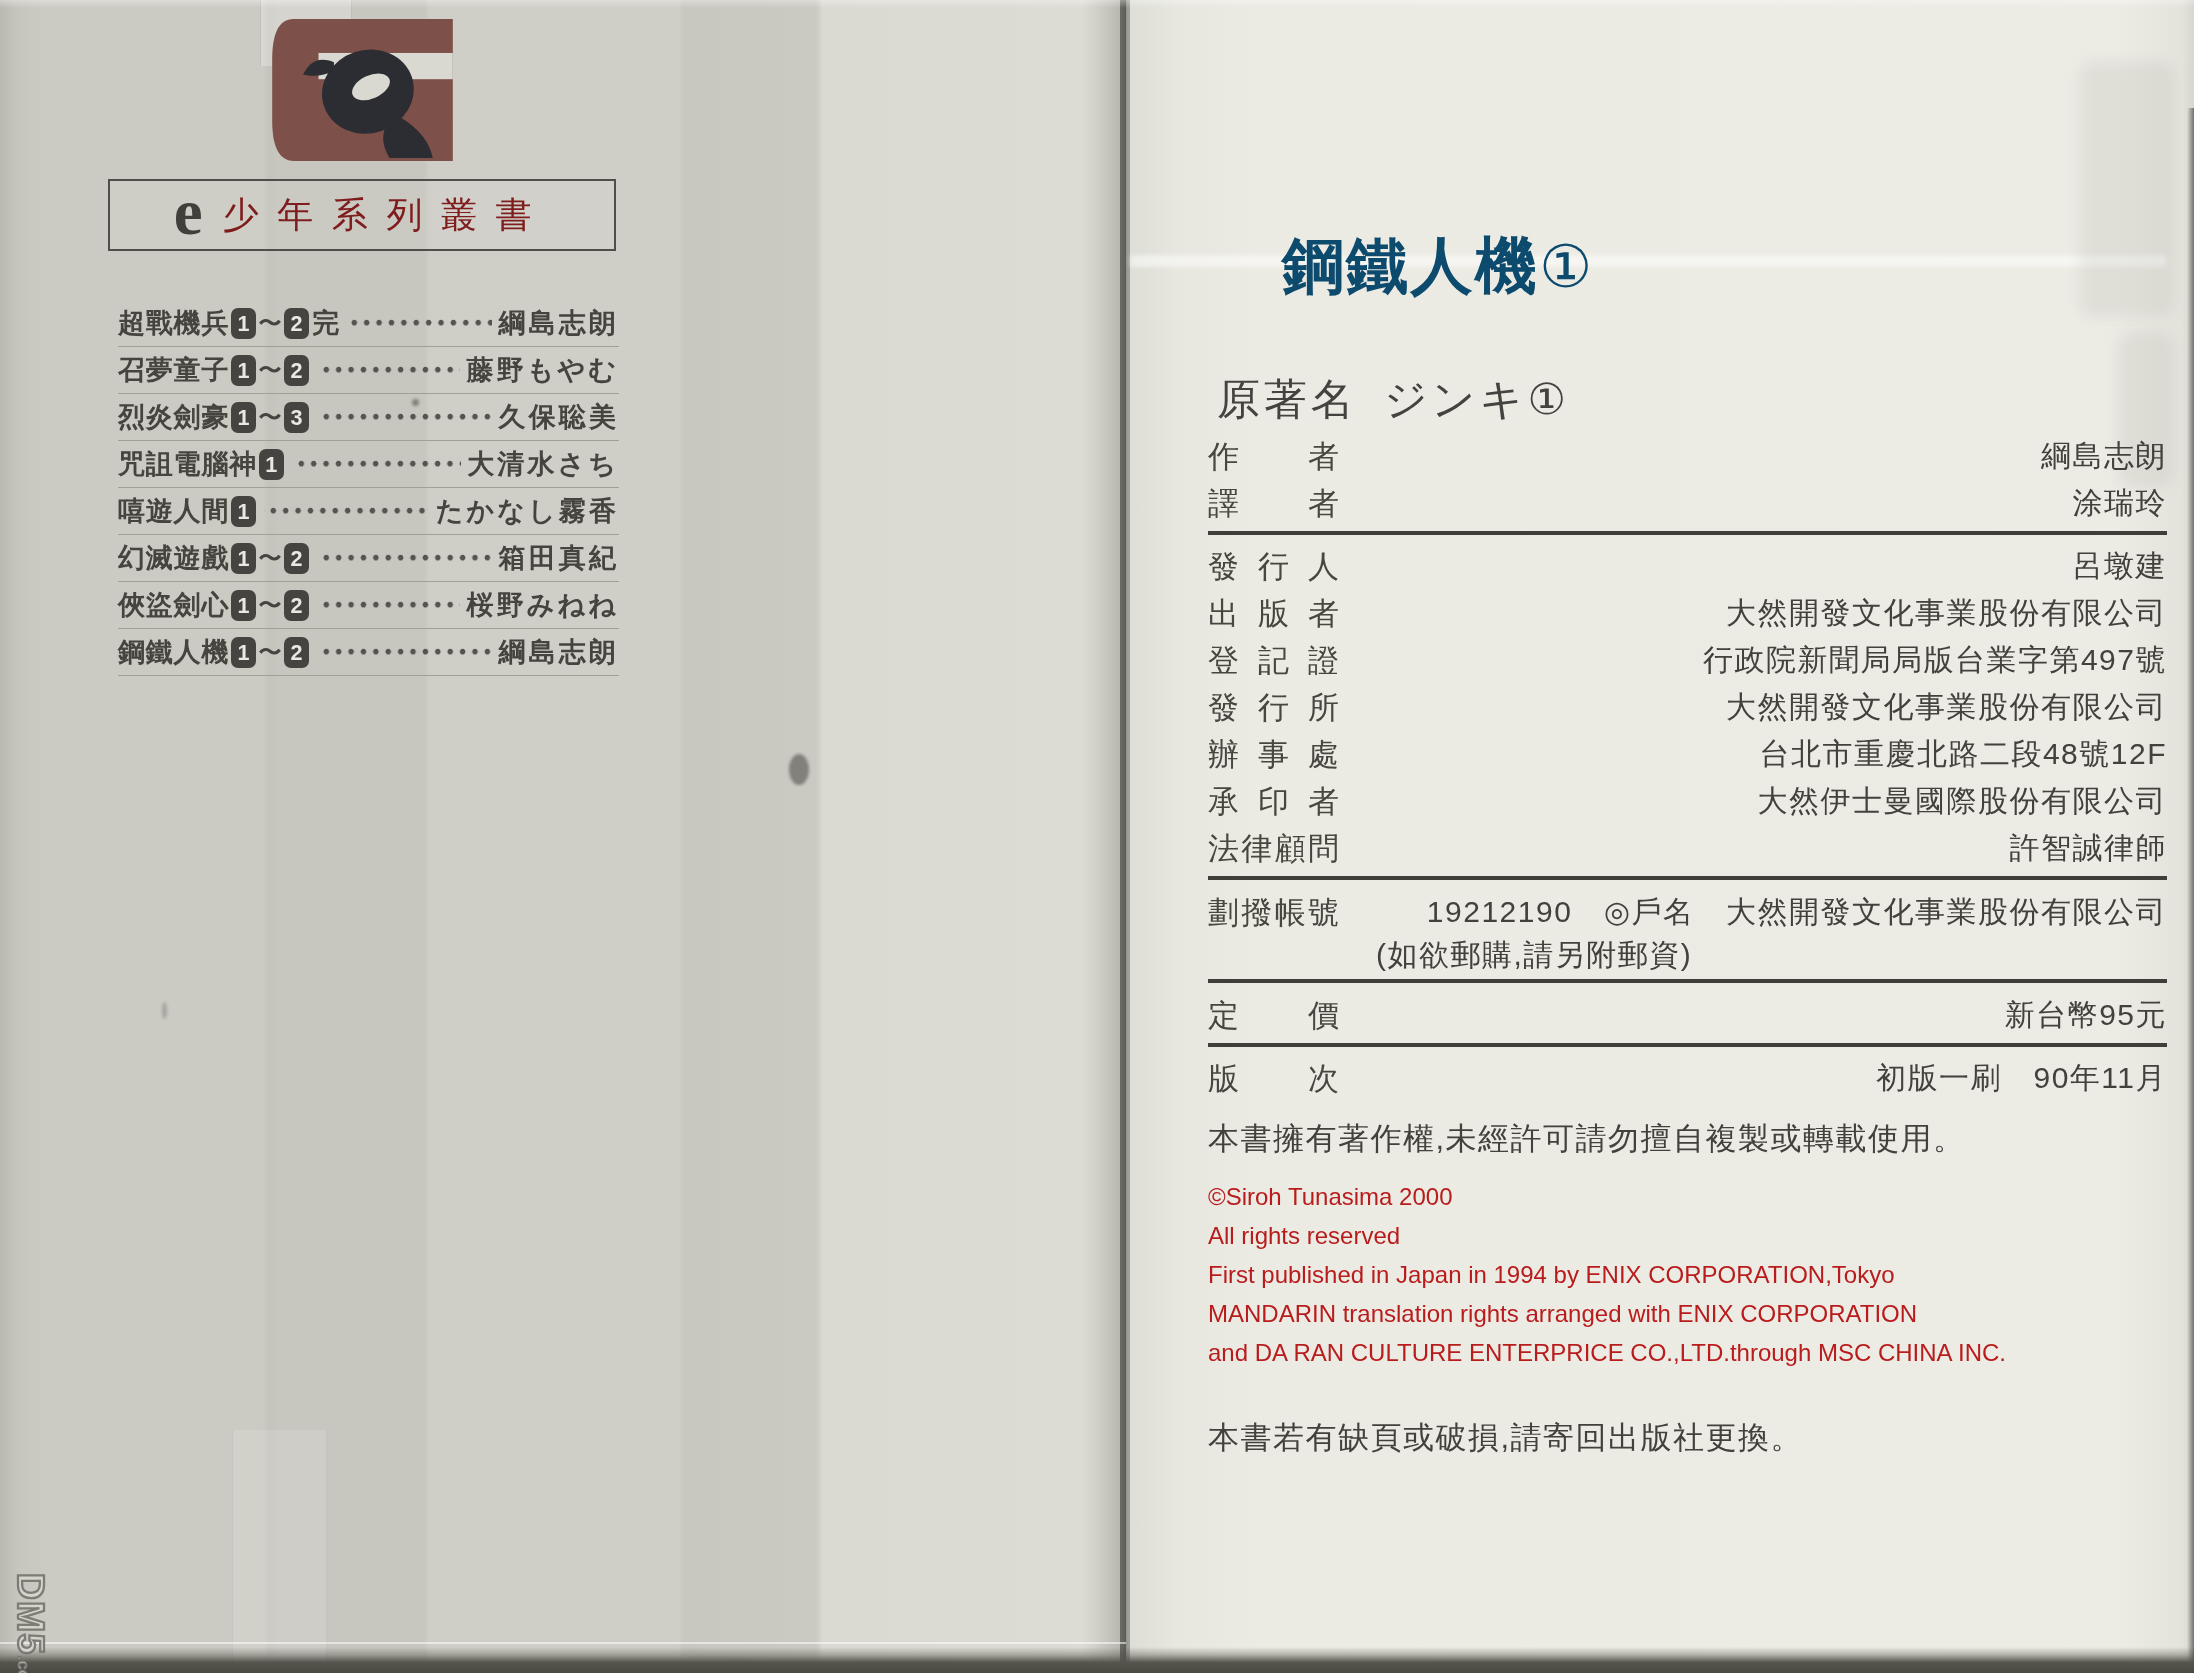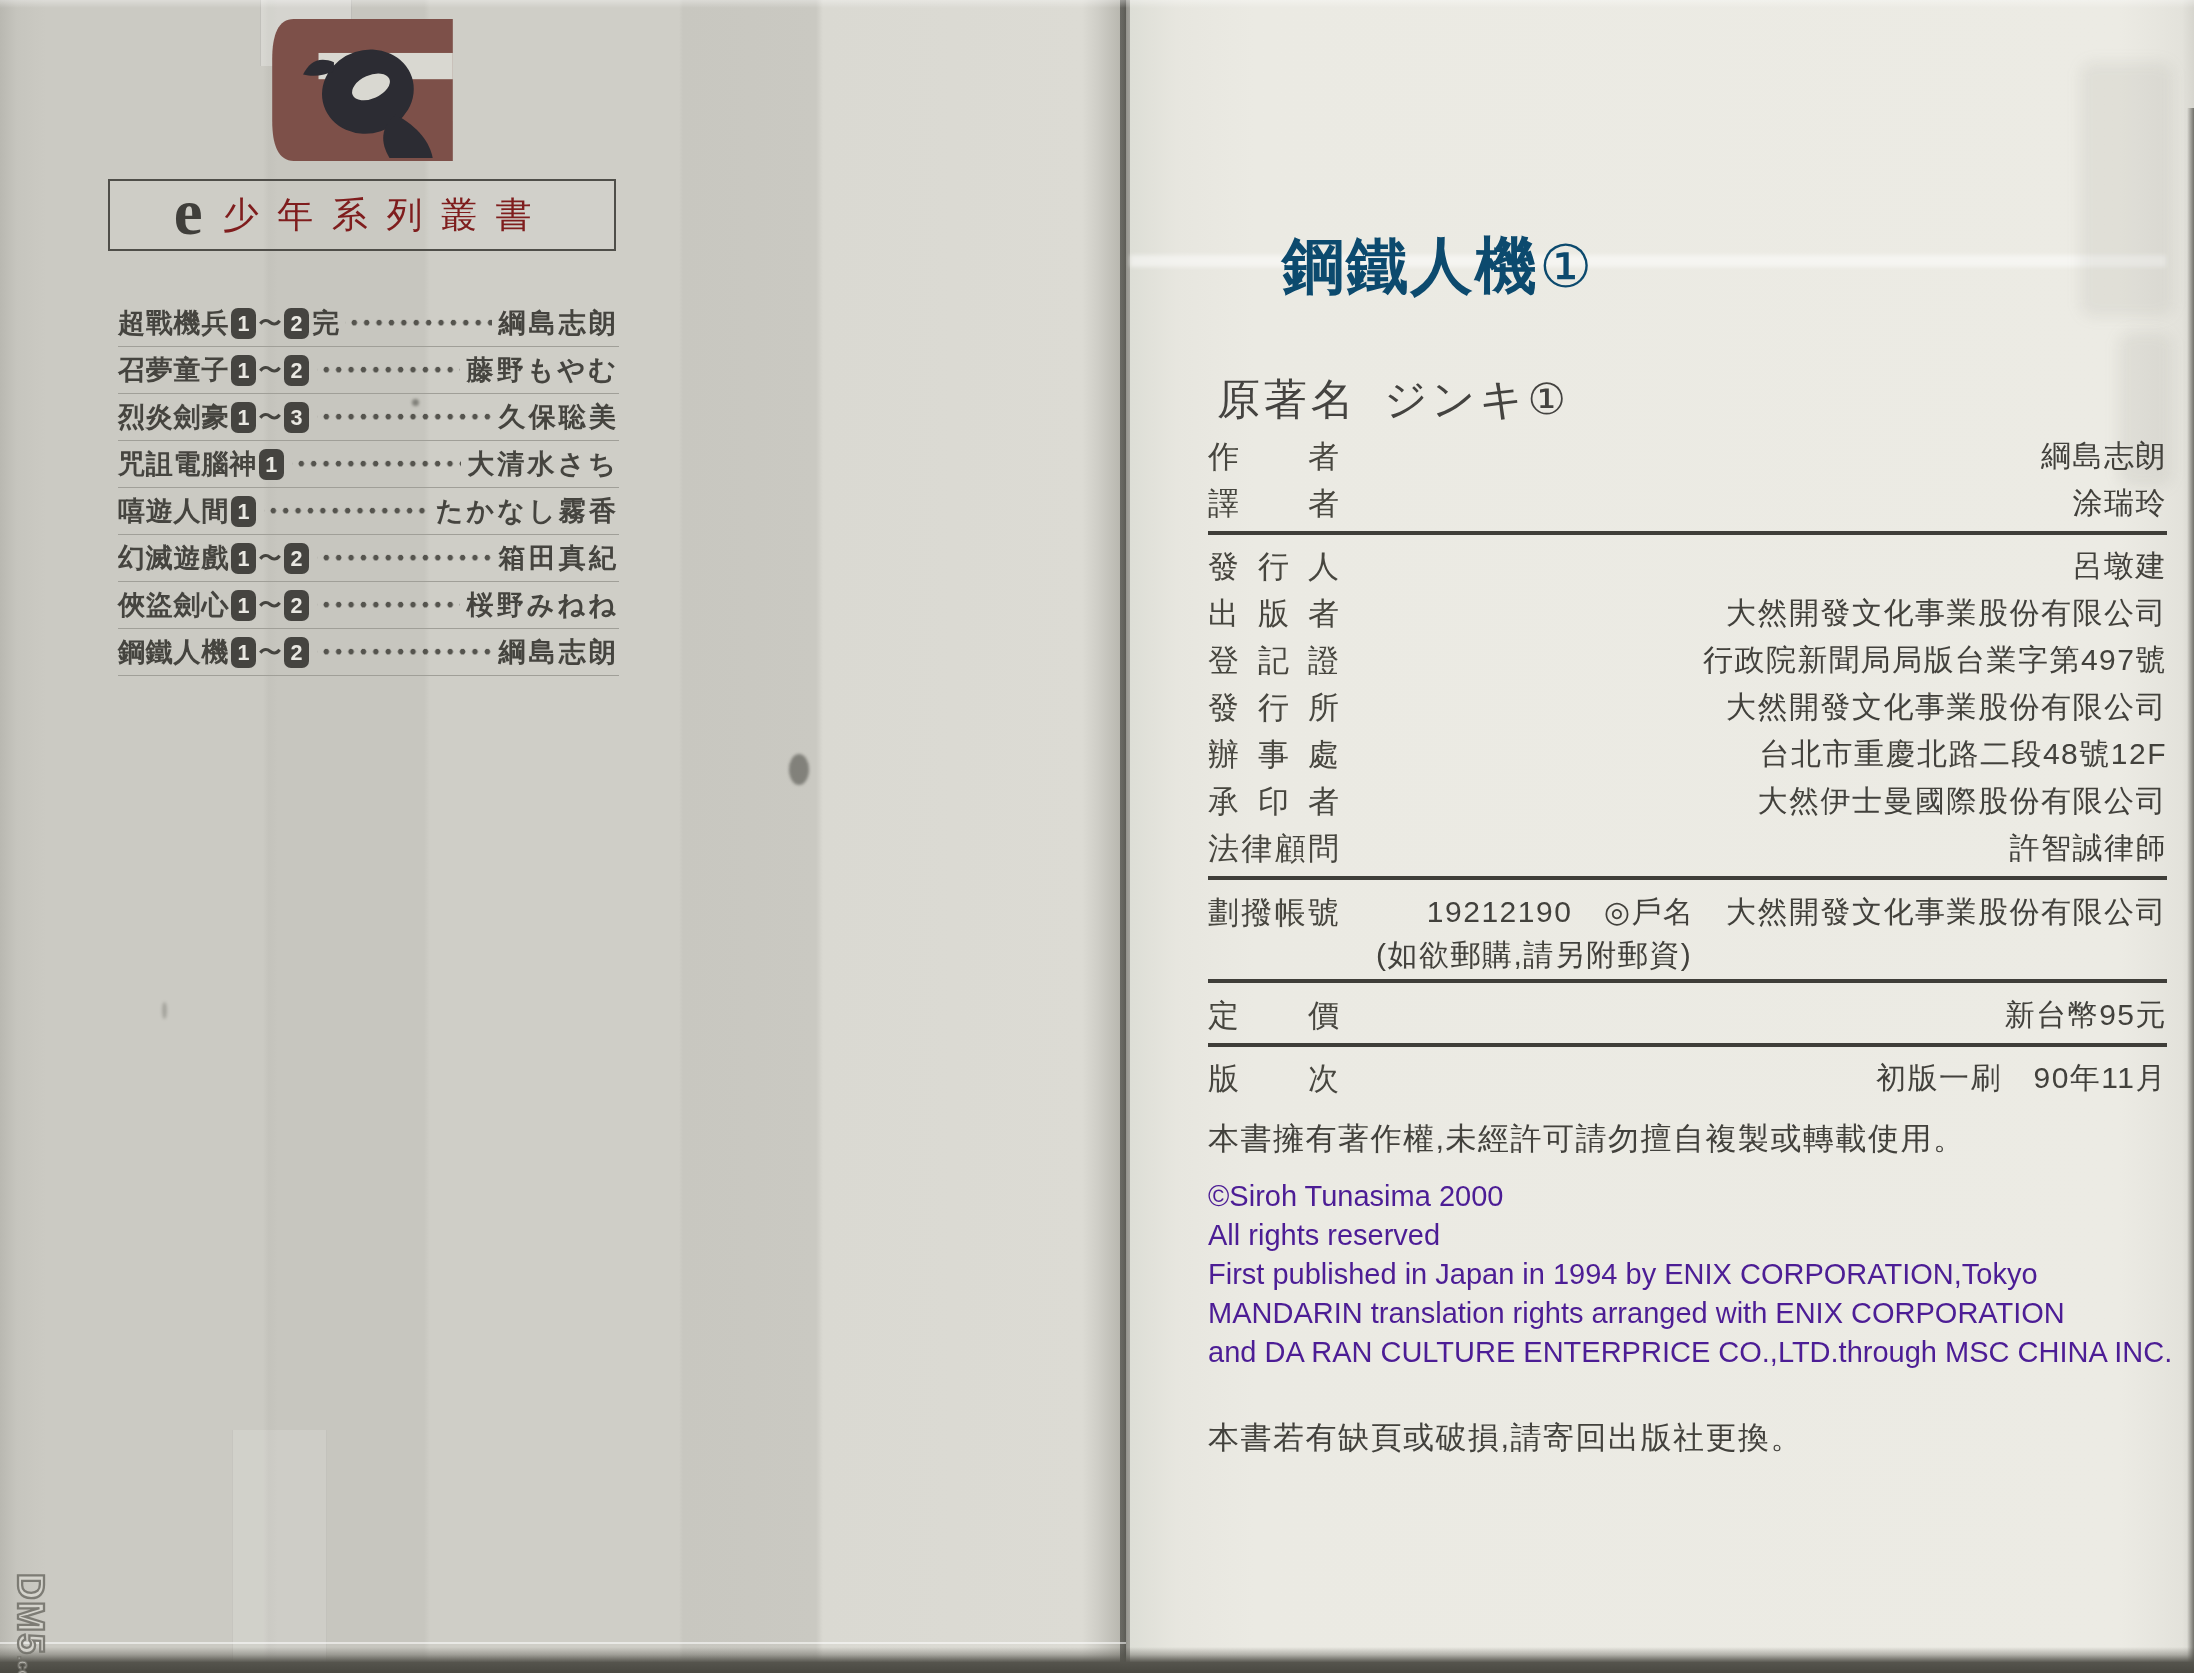--- a/index.html
+++ b/index.html
@@ -103,21 +103,21 @@
     font-size:31px;color:#47463f;
     text-align:justify;text-align-last:justify;
     line-height:1;
   }
   .c-value{margin-left:36px;font-size:30px;color:#42413c;letter-spacing:1.5px;white-space:nowrap;}
   .c-note .c-value{margin-left:168px;}
   .c-divider{height:3.9px;background:#3f3e39;margin:3.9px 0 8.5px 0;}
   
   .legal{position:absolute;left:1208px;top:1118px;width:974px;}
   .l-copy{font-size:31px;letter-spacing:1.5px;color:#42413c;margin-bottom:17px;white-space:nowrap;}
-  .l-line{font-size:29px;color:#4c1d95;line-height:39px;white-space:nowrap;}
+  .l-line{font-size:24px;color:#b91c1c;line-height:39px;white-space:nowrap;}
   .l-return{font-size:31px;letter-spacing:1.5px;color:#42413c;margin-top:45px;white-space:nowrap;}
   .l-isbn{
     font-family:"Liberation Serif","DejaVu Serif",serif;
     font-size:33px;color:#3f3e39;margin-top:6.2px;letter-spacing:0.8px;white-space:nowrap;
   }
   
   .bottom-band{
     position:absolute;left:0;bottom:0;width:2194px;height:26px;
     background:linear-gradient(180deg,rgba(70,69,62,0) 0px,rgba(70,69,62,.35) 7.7px,#55544d 15.5px,#494841 26px);
   }

